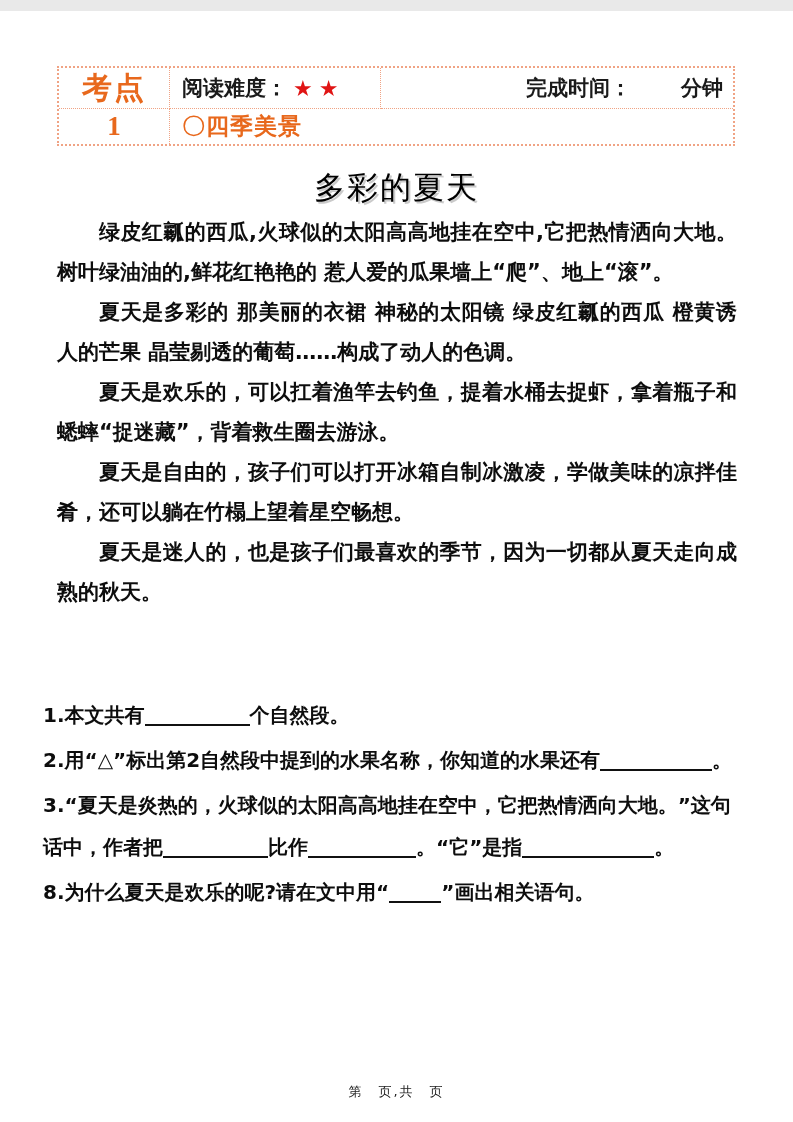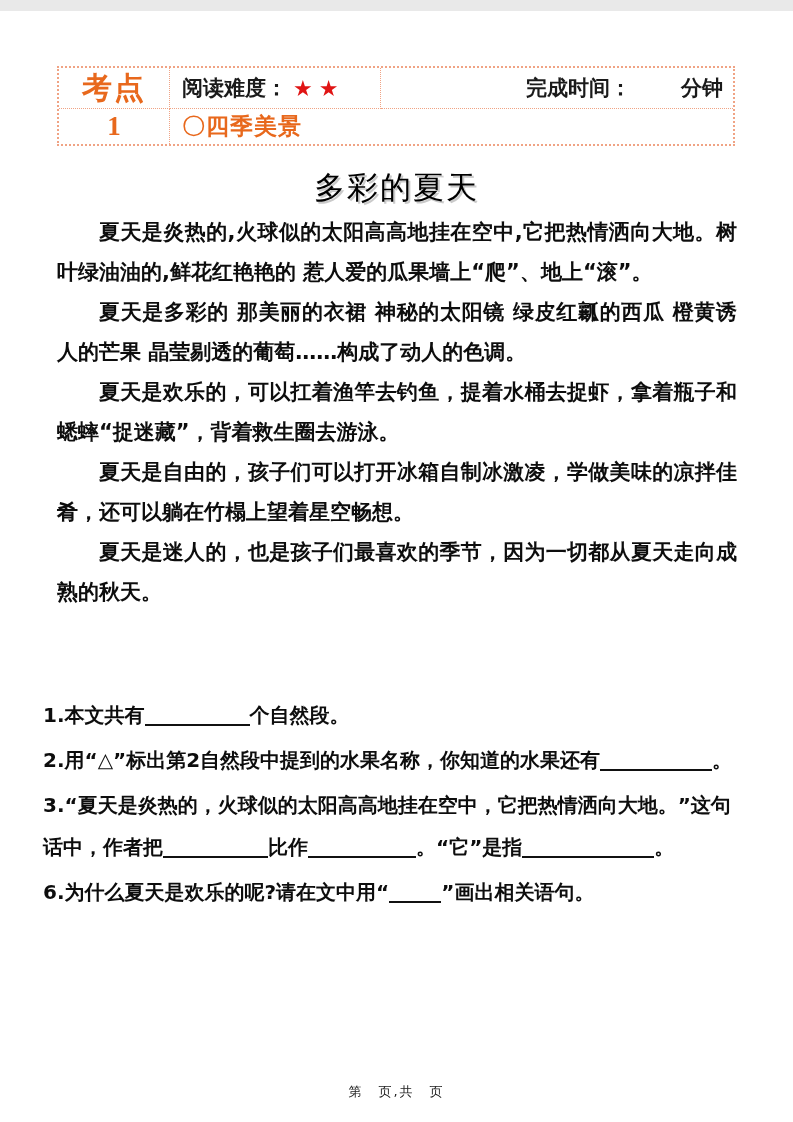--- a/index.html
+++ b/index.html
@@ -103,29 +103,29 @@
       <span class="kaodian-num">1</span>
     </div>
     <div class="cell cell-topic">
       <span class="topic">〇四季美景</span>
     </div>
   </div>
 
   <h1 class="title">多彩的夏天</h1>
 
   <div class="essay">
-    <p>夏天是炎热的,火球似的太阳高高地挂在空中,它把热情洒向大地。树叶绿油油的,鲜花红艳艳的 惹人爱的瓜果墙上“爬”、地上“滚”。</p>
+    <p>绿皮红瓤的西瓜,火球似的太阳高高地挂在空中,它把热情洒向大地。树叶绿油油的,鲜花红艳艳的 惹人爱的瓜果墙上“爬”、地上“滚”。</p>
     <p>夏天是多彩的 那美丽的衣裙 神秘的太阳镜 绿皮红瓤的西瓜 橙黄诱人的芒果 晶莹剔透的葡萄……构成了动人的色调。</p>
     <p>夏天是欢乐的，可以扛着渔竿去钓鱼，提着水桶去捉虾，拿着瓶子和蟋蟀“捉迷藏”，背着救生圈去游泳。</p>
     <p>夏天是自由的，孩子们可以打开冰箱自制冰激凌，学做美味的凉拌佳肴，还可以躺在竹榻上望着星空畅想。</p>
     <p>夏天是迷人的，也是孩子们最喜欢的季节，因为一切都从夏天走向成熟的秋天。</p>
   </div>
 
   <div class="questions">
     <div class="question"><span>1.本文共有</span><span class="blank" style="width: 105px;"></span><span>个自然段。</span></div>
     <div class="question"><span>2.用“△”标出第2自然段中提到的水果名称，你知道的水果还有</span><span class="blank" style="width: 112px;"></span><span>。</span></div>
     <div class="question"><span>3.“夏天是炎热的，火球似的太阳高高地挂在空中，它把热情洒向大地。”这句话中，作者把</span><span class="blank" style="width: 105px;"></span><span>比作</span><span class="blank" style="width: 108px;"></span><span>。“它”是指</span><span class="blank" style="width: 132px;"></span><span>。</span></div>
-    <div class="question"><span>6.为什么夏天是欢乐的呢?请在文中用“</span><span class="blank" style="width: 52px;"></span><span>”画出相关语句。</span></div>
+    <div class="question"><span>8.为什么夏天是欢乐的呢?请在文中用“</span><span class="blank" style="width: 52px;"></span><span>”画出相关语句。</span></div>
   </div>
 
   <div class="footer">第　页,共　页</div>
 
 </div>
 
 </body></html>

